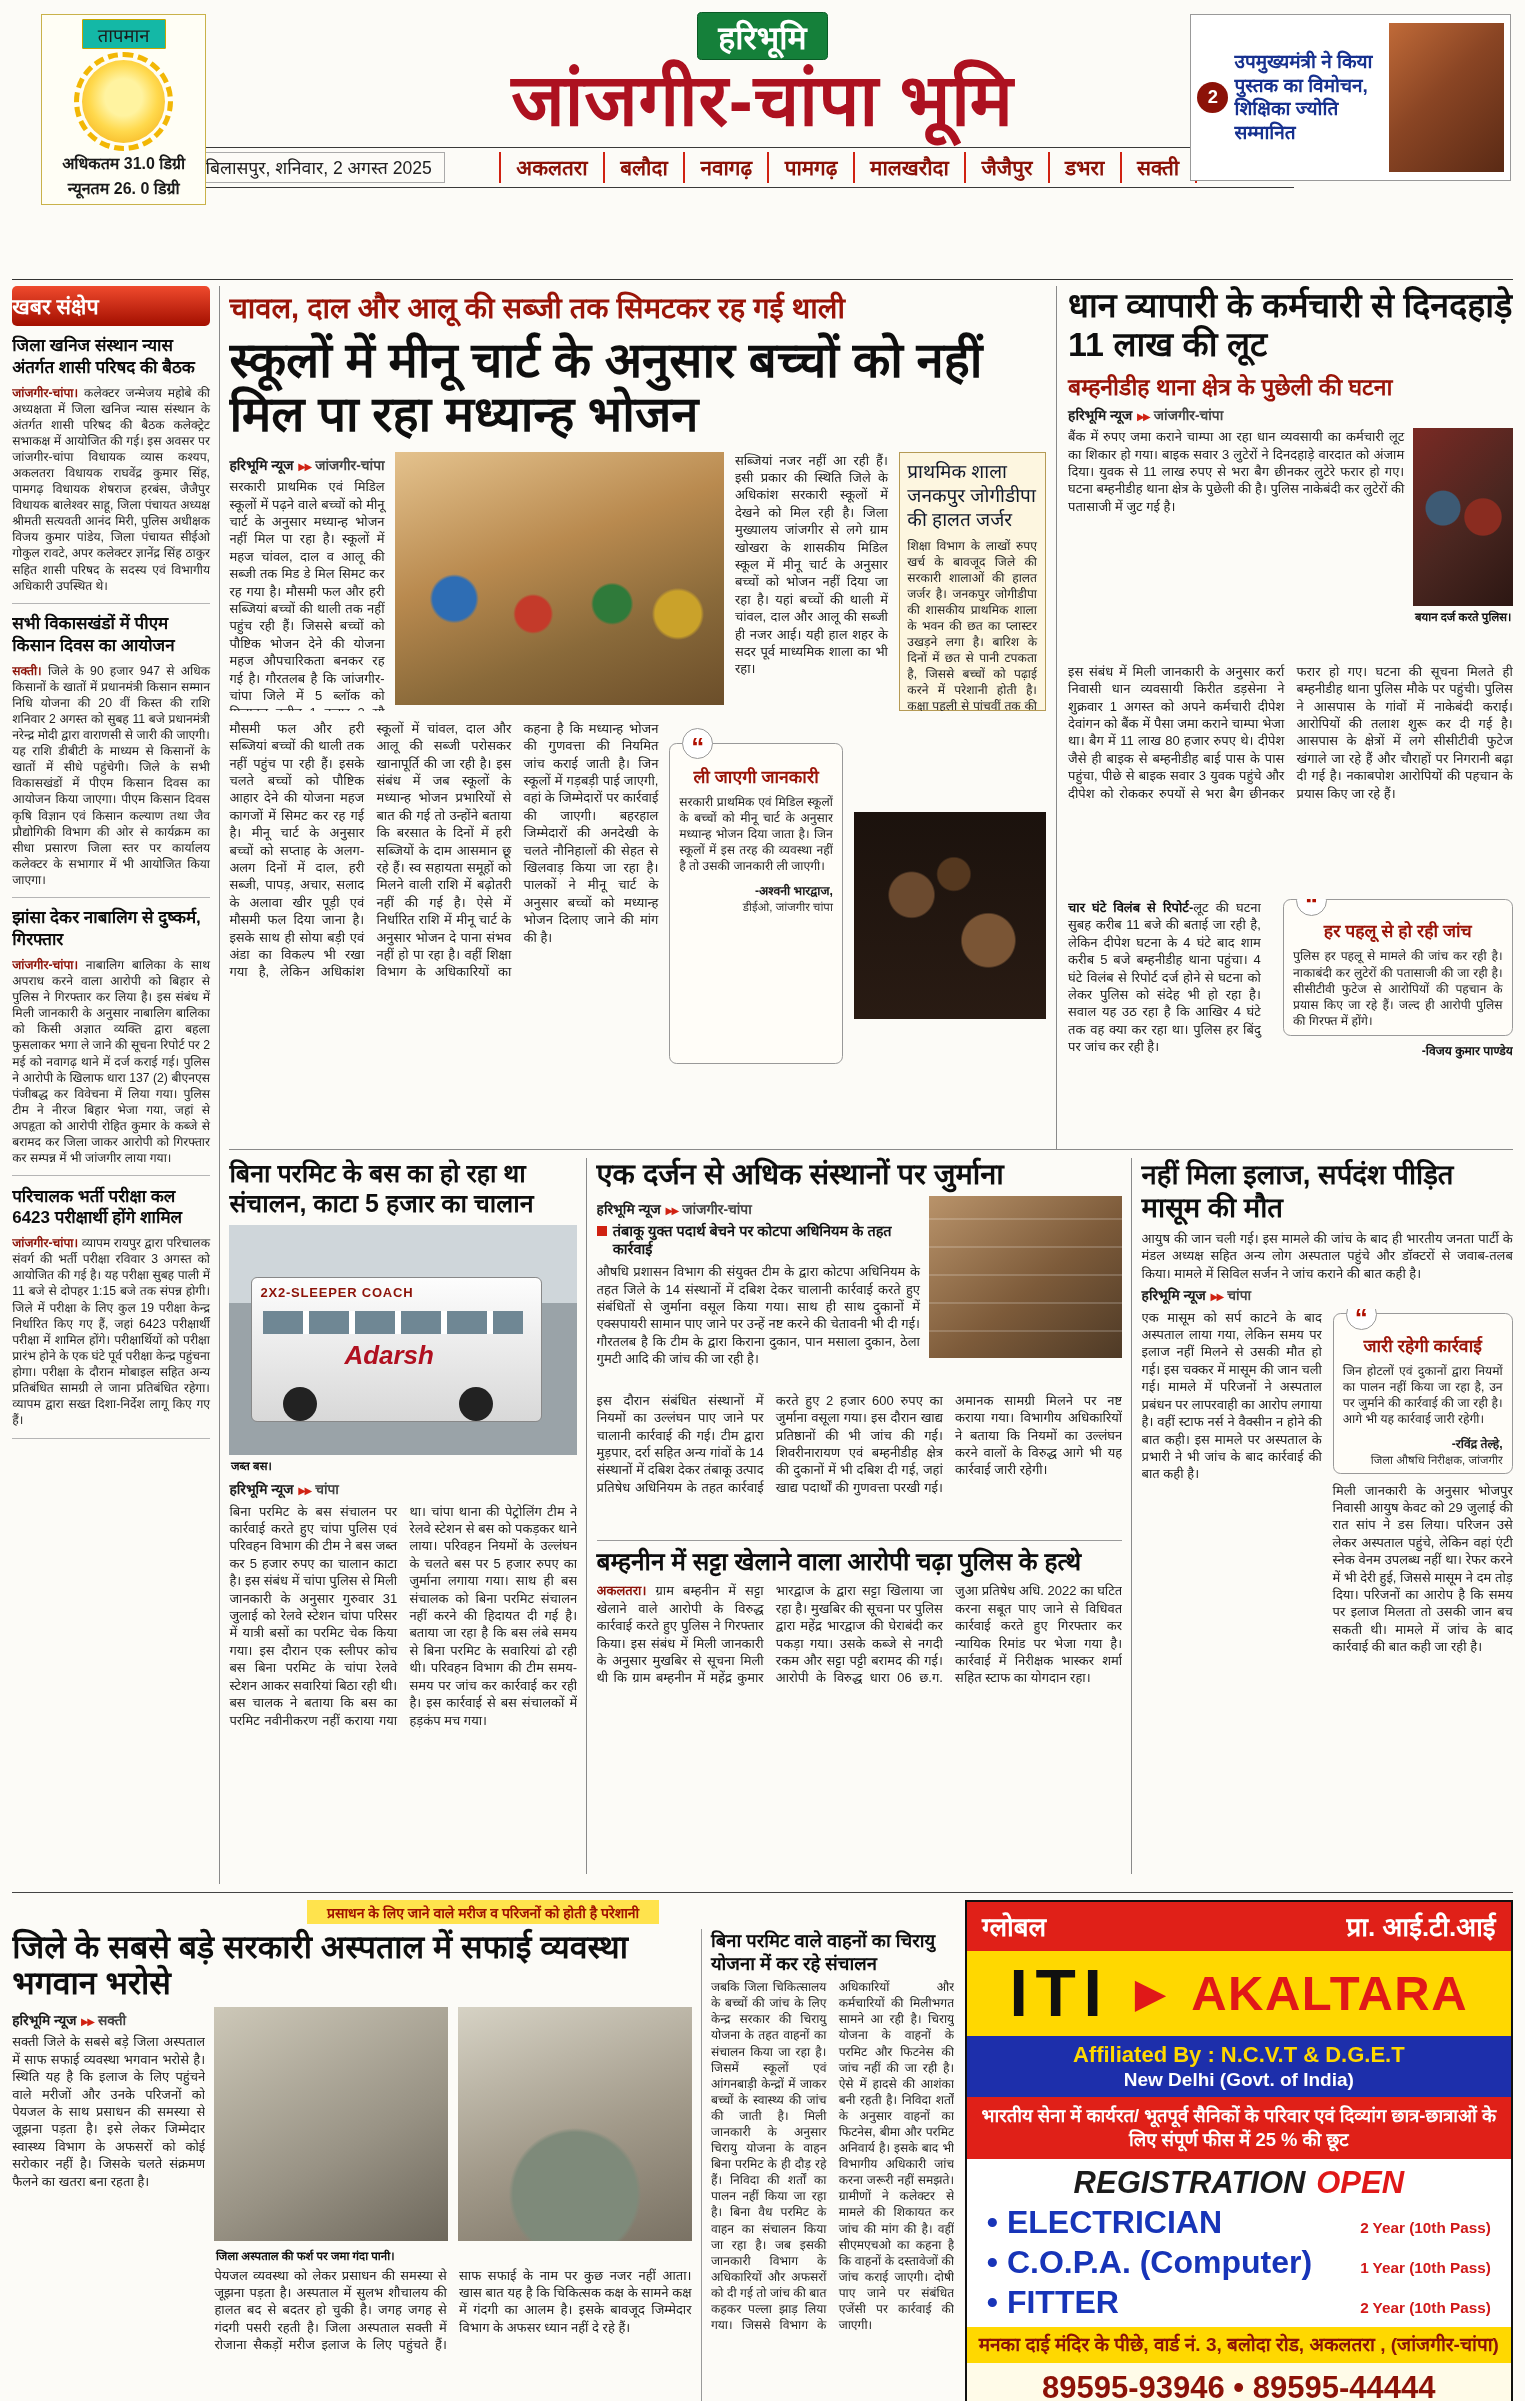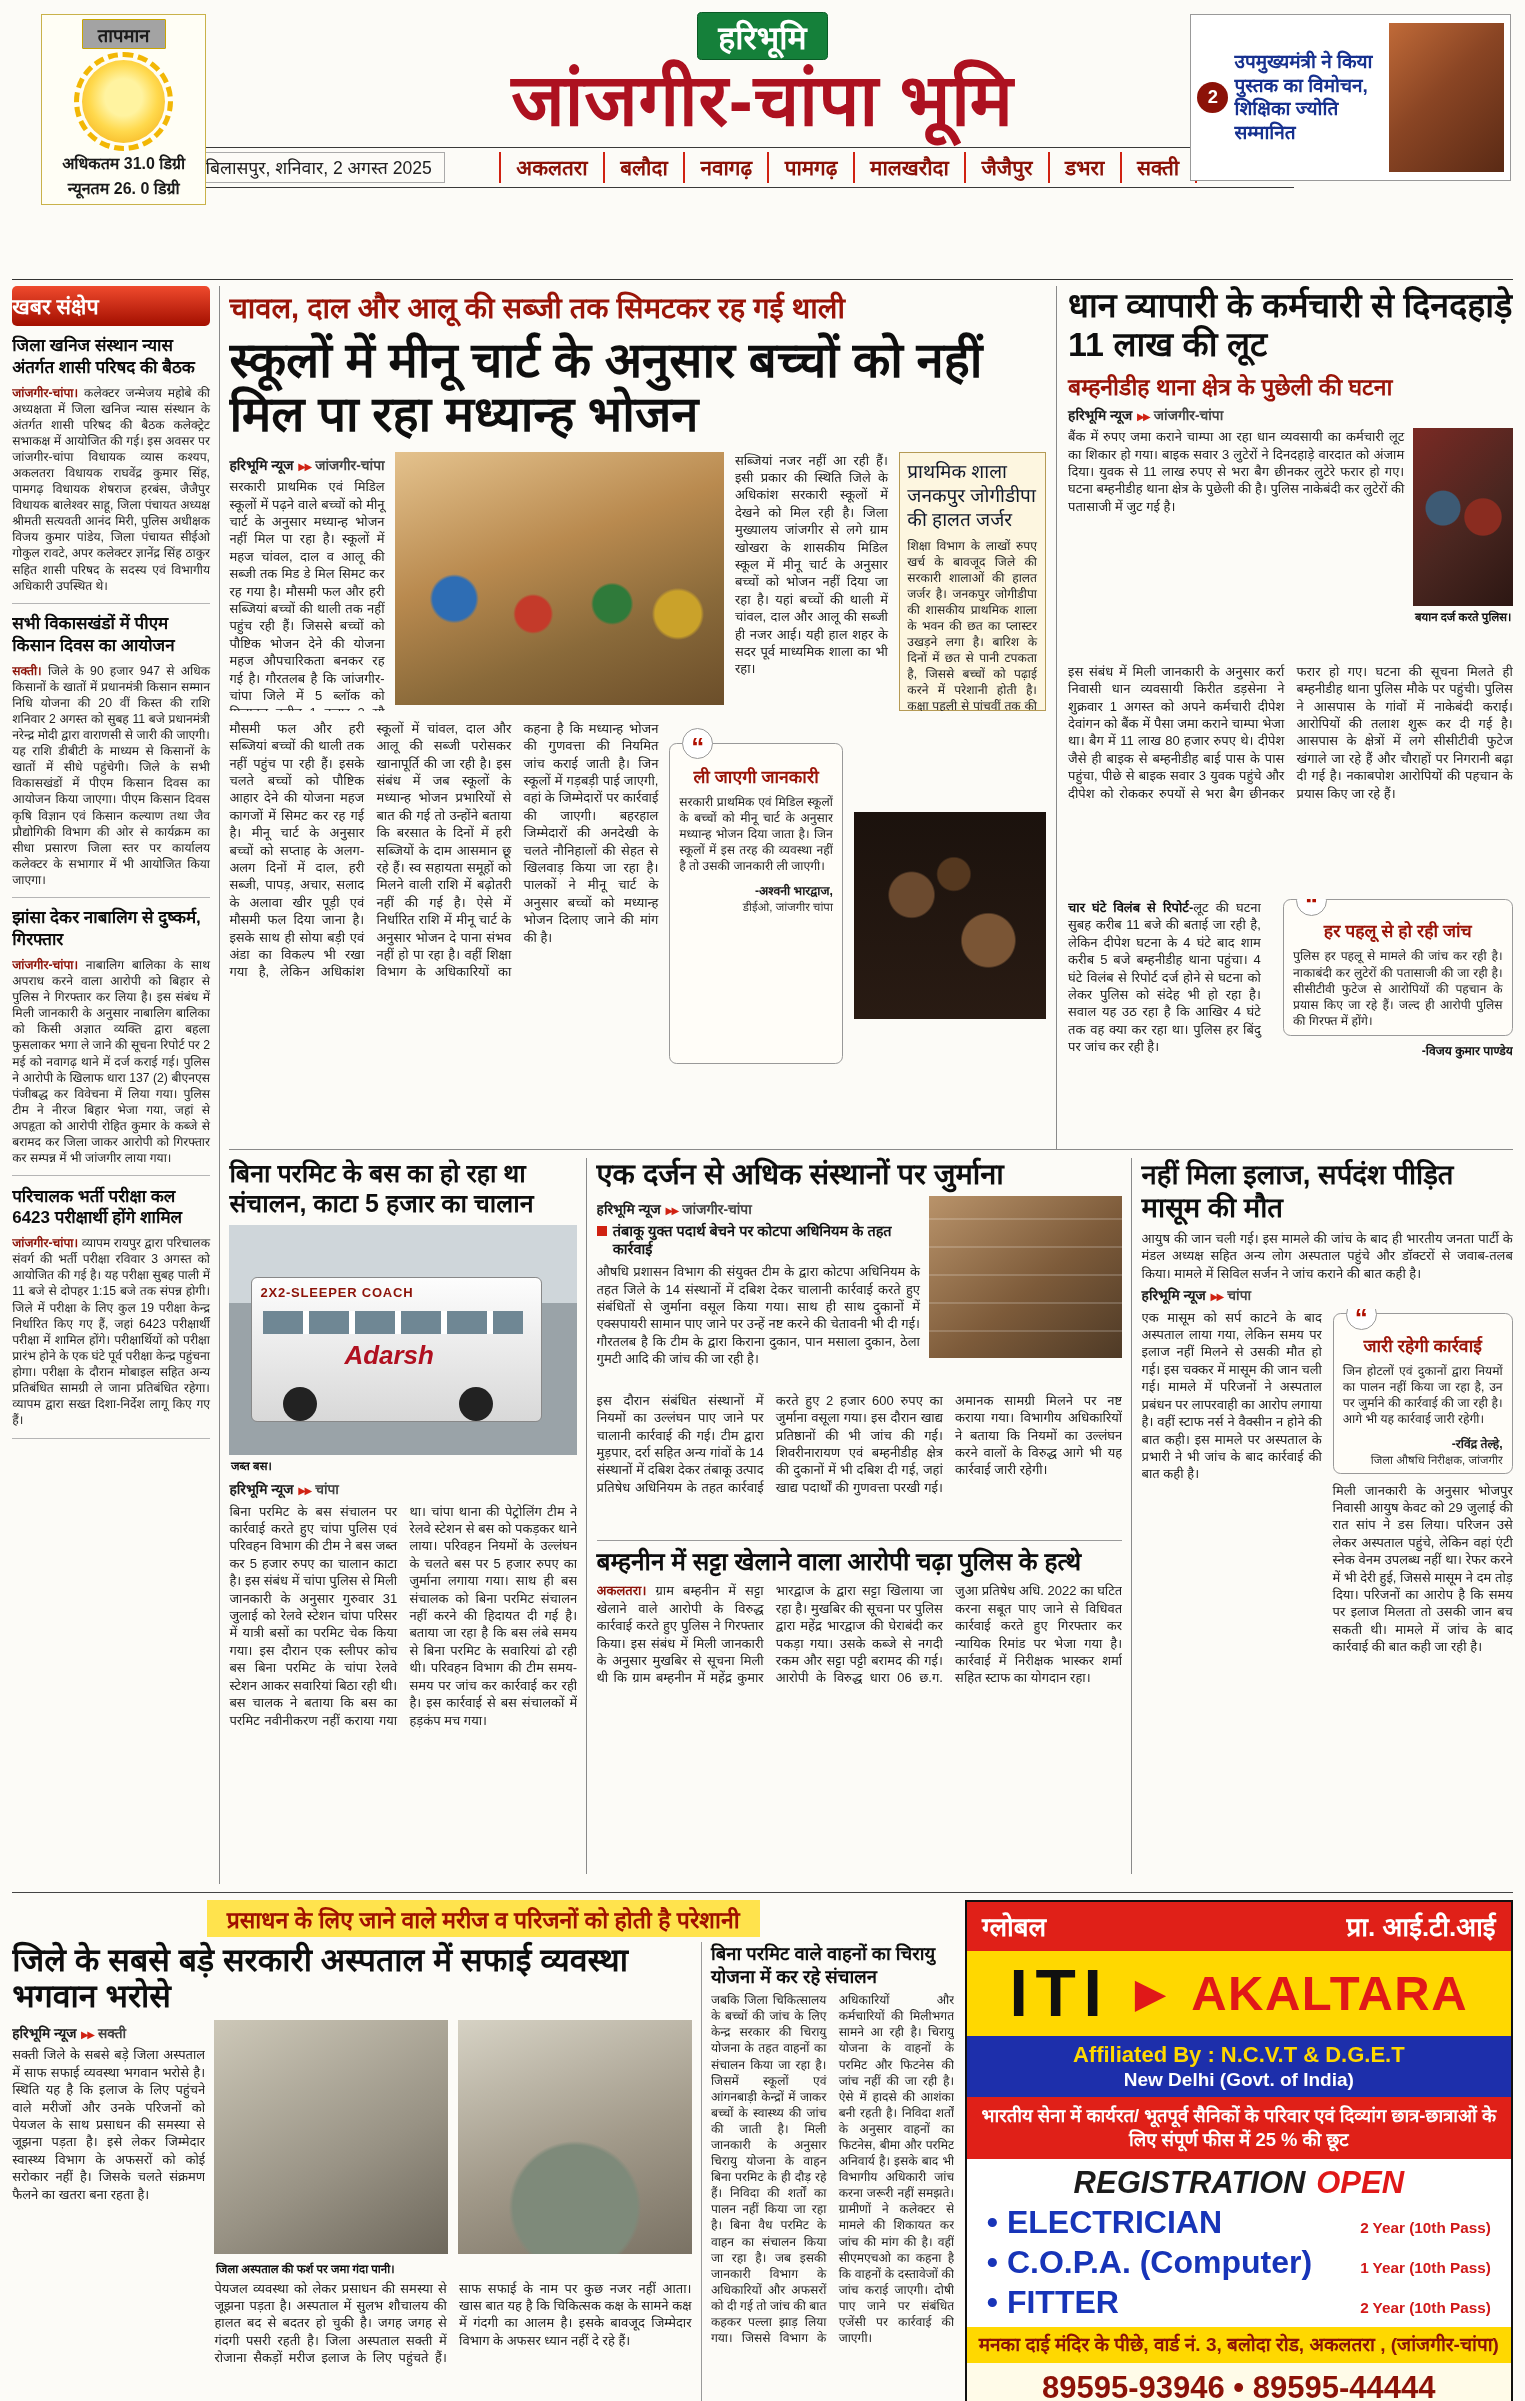--- a/index.html
+++ b/index.html
@@ -12,21 +12,21 @@
   .byline{font-size:13.8px;font-weight:bold;margin:3.1px 0 4.6px;white-space:nowrap}
   .byline .arr{color:#d02212;font-size:10px;margin:0 4.6px;letter-spacing:-1.5px}
   .byline .bloc{color:#444}
   .cols2{column-count:2;column-gap:12.2px}
   .cols3{column-count:3;column-gap:12.2px}
   h1,h2,h3{font-weight:800;color:#0e0e0e}
   figure{position:relative;overflow:hidden}
   
   .masthead{position:relative;height:262px}
   .temp-box{position:absolute;left:29px;top:4.6px;width:165px;text-align:center;border:0.8px solid #c9b24a;padding:4.6px;background:#fffef5}
-  .temp-title{display:inline-block;background:#a3a3a3;border:0.8px solid #c9a500;border-radius:1px;padding:1.5px 15.3px;font-weight:bold;font-size:18.4px}
+  .temp-title{display:inline-block;background:#14b8a6;border:0.8px solid #c9a500;border-radius:1px;padding:1.5px 15.3px;font-weight:normal;font-size:18.4px}
   .sun{width:83px;height:83px;margin:10.7px auto 9.2px;border-radius:50%;background:radial-gradient(circle at 50% 45%,#fff3a0 0 30%,#ffd94d 55%,#f2a50c 100%);outline:5.4px dashed #f2b705;outline-offset:3.8px}
   .temp-max{font-size:16px;font-weight:bold;margin-top:7.7px}
   .temp-min{font-size:16px;font-weight:bold;margin-top:3.1px}
   .mast-center{width:880px;margin:0 auto;text-align:center}
   .brand{display:inline-block;background:#15803a;border:1.5px solid #0a5a26;color:#fff;font-size:32px;font-weight:800;padding:1.5px 20px;border-radius:4.6px;margin-top:3.1px}
   .edition{font-size:72px;font-weight:800;color:#ad1120;line-height:1.12;letter-spacing:0.8px}
   .date-nav{display:flex;align-items:center;width:1102px;margin:6.1px 0 0 180px;border-top:1.5px solid #3a3a3a;border-bottom:1.5px solid #3a3a3a;padding:3.8px 0}
   .dateline{border:0.8px solid #aaa;padding:2.3px 12.2px;font-size:17.6px;color:#222;margin-right:54px;white-space:nowrap}
   .nav{display:flex;border-left:2.3px solid #d02212}
   .nav span{font-size:20.7px;font-weight:bold;color:#8c1208;padding:1.5px 15.3px;border-right:2.3px solid #d02212;cursor:pointer;white-space:nowrap}
@@ -103,21 +103,21 @@
   .snake-top figure{flex:0 0 230px}
   .photo-clinic{width:230px;height:178px;background:radial-gradient(circle at 72% 55%,#7d8f8a 0 16%,transparent 17%),radial-gradient(circle at 30% 60%,#4d6a63 0 13%,transparent 14%),linear-gradient(135deg,#9fb3ae 0%,#5d7570 55%,#3e5450 100%)}
   .snake-side{flex:1}
   .snake-cols{display:flex;gap:10.7px;margin-top:4.6px;height:398px;overflow:hidden}
   .snake-cols .c{flex:1}
   .snake-box{margin:4.6px 0 7.7px}
   
   .row-bottom{display:flex;gap:10.7px;border-top:1.5px solid #444;margin-top:7.7px;padding-top:7.7px;height:522px;overflow:hidden}
   .hospital{flex:1;display:grid;grid-template-columns:193px 234px 234px 1fr;grid-template-rows:auto auto 234px 1fr;column-gap:9.2px;row-gap:4.6px}
   .hosp-kicker{grid-column:1/5;text-align:center}
-  .hosp-kicker span{display:inline-block;background:#ffe34d;color:#a01000;font-size:23px;font-weight:800;padding:2.3px 20px}
+  .hosp-kicker span{display:inline-block;background:#ffe34d;color:#a01000;font-size:14px;font-weight:800;padding:2.3px 20px}
   .hosp-headline{grid-column:1/4;font-size:32px;line-height:1.15}
   .vehicle{grid-column:4;grid-row:2/5;border-left:0.8px solid #9a9a9a;padding-left:9.2px}
   .vehicle h3{font-size:18.4px;line-height:1.25;margin-bottom:4.6px}
   .vehicle .body{height:429px;overflow:hidden}
   .hosp-colA{grid-column:1;grid-row:3/5;overflow:hidden}
   .photo-h1{grid-column:2;grid-row:3;background:linear-gradient(150deg,#cdc8b8 0%,#989284 60%,#6e685c 100%)}
   .photo-h2{grid-column:3;grid-row:3;background:radial-gradient(circle at 50% 80%,#7e8a7a 0 28%,transparent 30%),linear-gradient(160deg,#d6d2c4 0%,#a29a8a 55%,#7a7264 100%)}
   .hosp-under{grid-column:2/4;grid-row:4;overflow:hidden}
   
   .ad{flex:0 0 548px;border:2.3px solid #111;background:#fff;display:flex;flex-direction:column}

